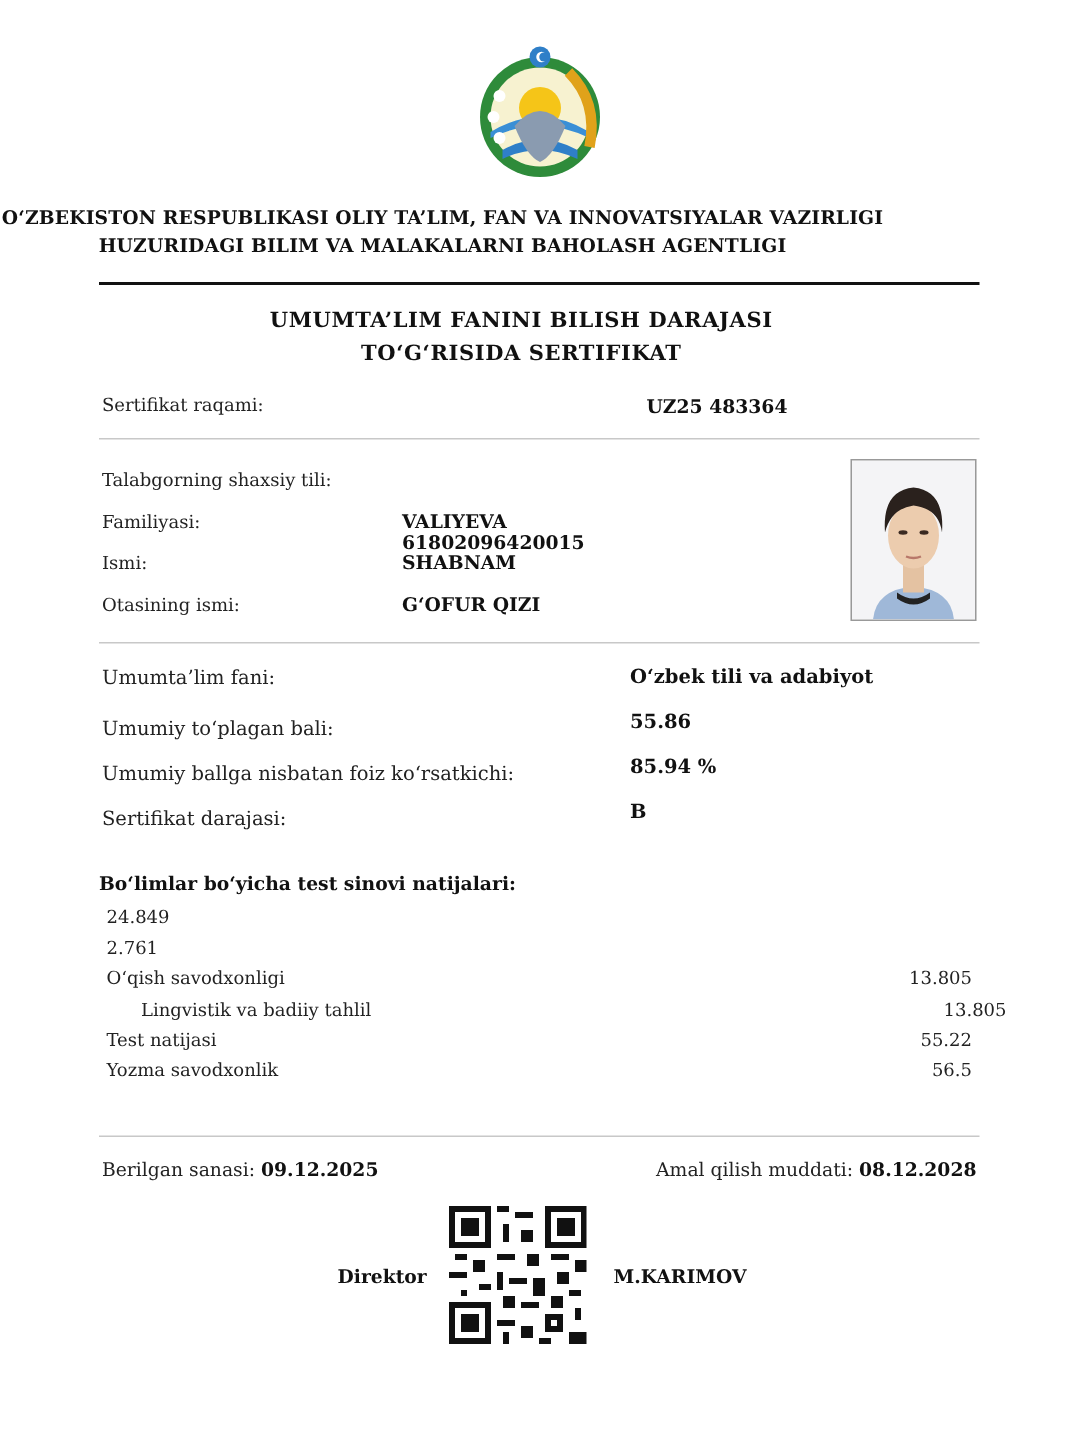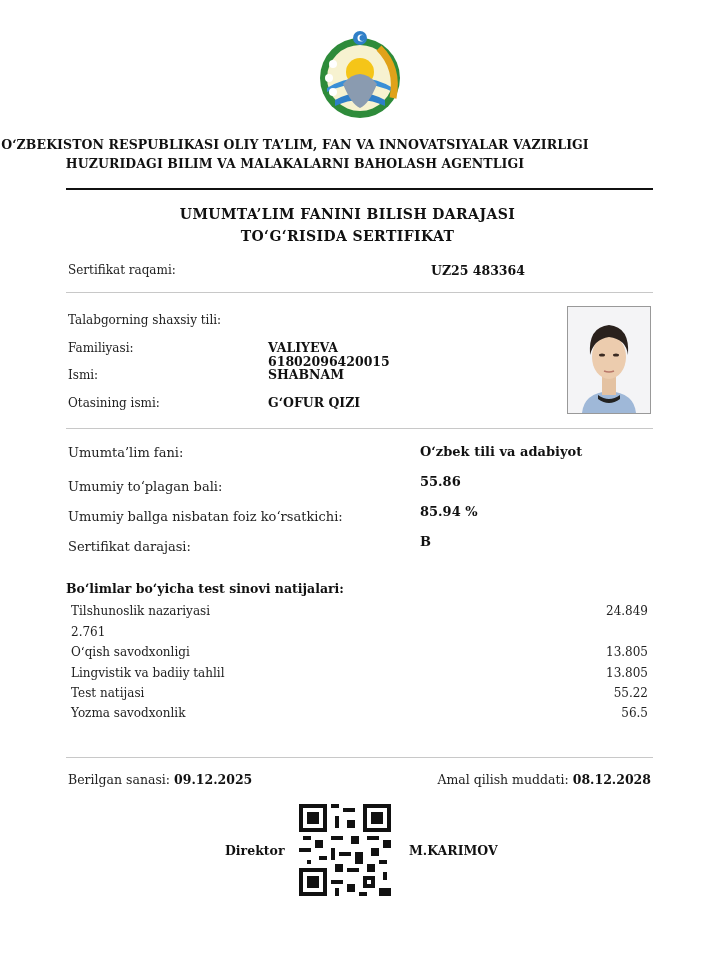--- a/index.html
+++ b/index.html
@@ -87,31 +87,30 @@
 <div class="abs val2" style="left:420px; top:444px;">O‘zbek tili va adabiyot</div>
 <div class="abs lbl2" style="left:68px; top:479px;">Umumiy to‘plagan bali:</div>
 <div class="abs val2" style="left:420px; top:474px;">55.86</div>
 <div class="abs lbl2" style="left:68px; top:509px;">Umumiy ballga nisbatan foiz ko‘rsatkichi:</div>
 <div class="abs val2" style="left:420px; top:504px;">85.94 %</div>
 <div class="abs lbl2" style="left:68px; top:539px;">Sertifikat darajasi:</div>
 <div class="abs val2" style="left:420px; top:534px;">B</div>
 
 <div class="abs sec-h">Bo‘limlar bo‘yicha test sinovi natijalari:</div>
 <div class="abs row" style="top:604px;">
-  <span>Tilshunoslik nazariyasi</span>
   <span>24.849</span>
 </div>
 <div class="abs row" style="top:625px;">
   <span>2.761</span>
 </div>
 <div class="abs row" style="top:645px;">
   <span>O‘qish savodxonligi</span>
   <span>13.805</span>
 </div>
-<div class="abs row" style="top:666px;">
+<div class="abs row" style="top:666px;margin-left:23px;">
   <span>Lingvistik va badiiy tahlil</span>
   <span>13.805</span>
 </div>
 <div class="abs row" style="top:686px;">
   <span>Test natijasi</span>
   <span>55.22</span>
 </div>
 <div class="abs row" style="top:706px;">
   <span>Yozma savodxonlik</span>
   <span>56.5</span>

